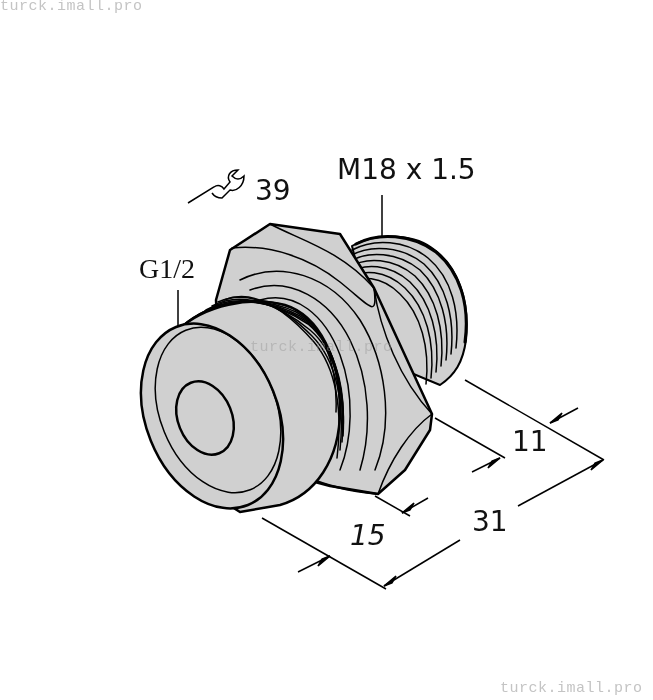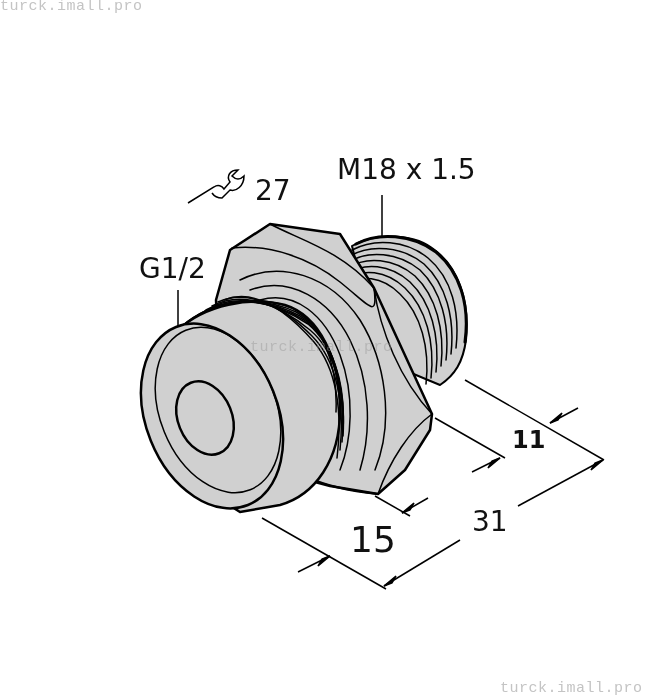--- a/index.html
+++ b/index.html
@@ -5,23 +5,23 @@
     html, body { margin: 0; padding: 0; background: #ffffff; }
     body { width: 653px; height: 700px; position: relative; overflow: hidden; font-family: "DejaVu Sans", sans-serif; }
     .watermark { position: absolute; font-family: "Liberation Mono", "DejaVu Sans Mono", monospace; font-size: 15px; color: #c4c4c4; letter-spacing: 0.5px; }
     .wm-top { left: 0; top: -2px; }
     .wm-bottom { left: 500px; top: 680px; }
     .wm-center { left: 250px; top: 339px; font-size: 15px; color: rgba(150,150,150,0.45); z-index: 3; }
     svg.drawing { position: absolute; left: 0; top: 0; z-index: 2; }
     .label { position: absolute; font-family: "DejaVu Sans", sans-serif; color: #111; z-index: 4; line-height: 1; }
     .lbl-m18 { left: 337px; top: 156px; font-size: 28px; text-align: right; }
     .lbl-27 { left: 255px; top: 177px; font-size: 28px; }
-    .lbl-g12 { left: 139px; top: 255px; font-size: 28px; }
-    .lbl-11 { left: 512px; top: 428px; font-size: 24px; font-weight: bold; }
-    .lbl-15 { left: 350px; top: 522px; font-size: 36px; }
+    .lbl-g12 { left: 139px; top: 255px; font-size: 28px; font-family: Liberation Serif, serif; }
+    .lbl-11 { left: 512px; top: 428px; font-size: 28px; }
+    .lbl-15 { left: 350px; top: 522px; font-size: 28px; font-style: italic; }
     .lbl-31 { left: 472px; top: 508px; font-size: 28px; text-align: right; }
   </style>
 </head>
 <body>
 
 <div class="watermark wm-top">turck.imall.pro</div>
 <div class="watermark wm-bottom">turck.imall.pro</div>
 <div class="watermark wm-center">turck.imall.pro</div>
 
 <svg class="drawing" width="653" height="700" viewBox="0 0 653 700" xmlns="http://www.w3.org/2000/svg">
@@ -97,17 +97,17 @@
     <polygon points="550,423 562,413 558,420"></polygon>
 
     <line x1="384" y1="586" x2="460" y2="540" fill="none"></line>
     <polygon points="384,586 396,576 392,583"></polygon>
     <line x1="518" y1="506" x2="603" y2="460" fill="none"></line>
     <polygon points="603,460 591,470 595,463"></polygon>
   </g>
 </svg>
 
 <div class="label lbl-m18">M18 x 1.5</div>
-<div class="label lbl-27">27</div>
+<div class="label lbl-27">39</div>
 <div class="label lbl-g12">G1/2</div>
 <div class="label lbl-11">11</div>
 <div class="label lbl-15">15</div>
 <div class="label lbl-31">31</div>
 
 </body></html>

